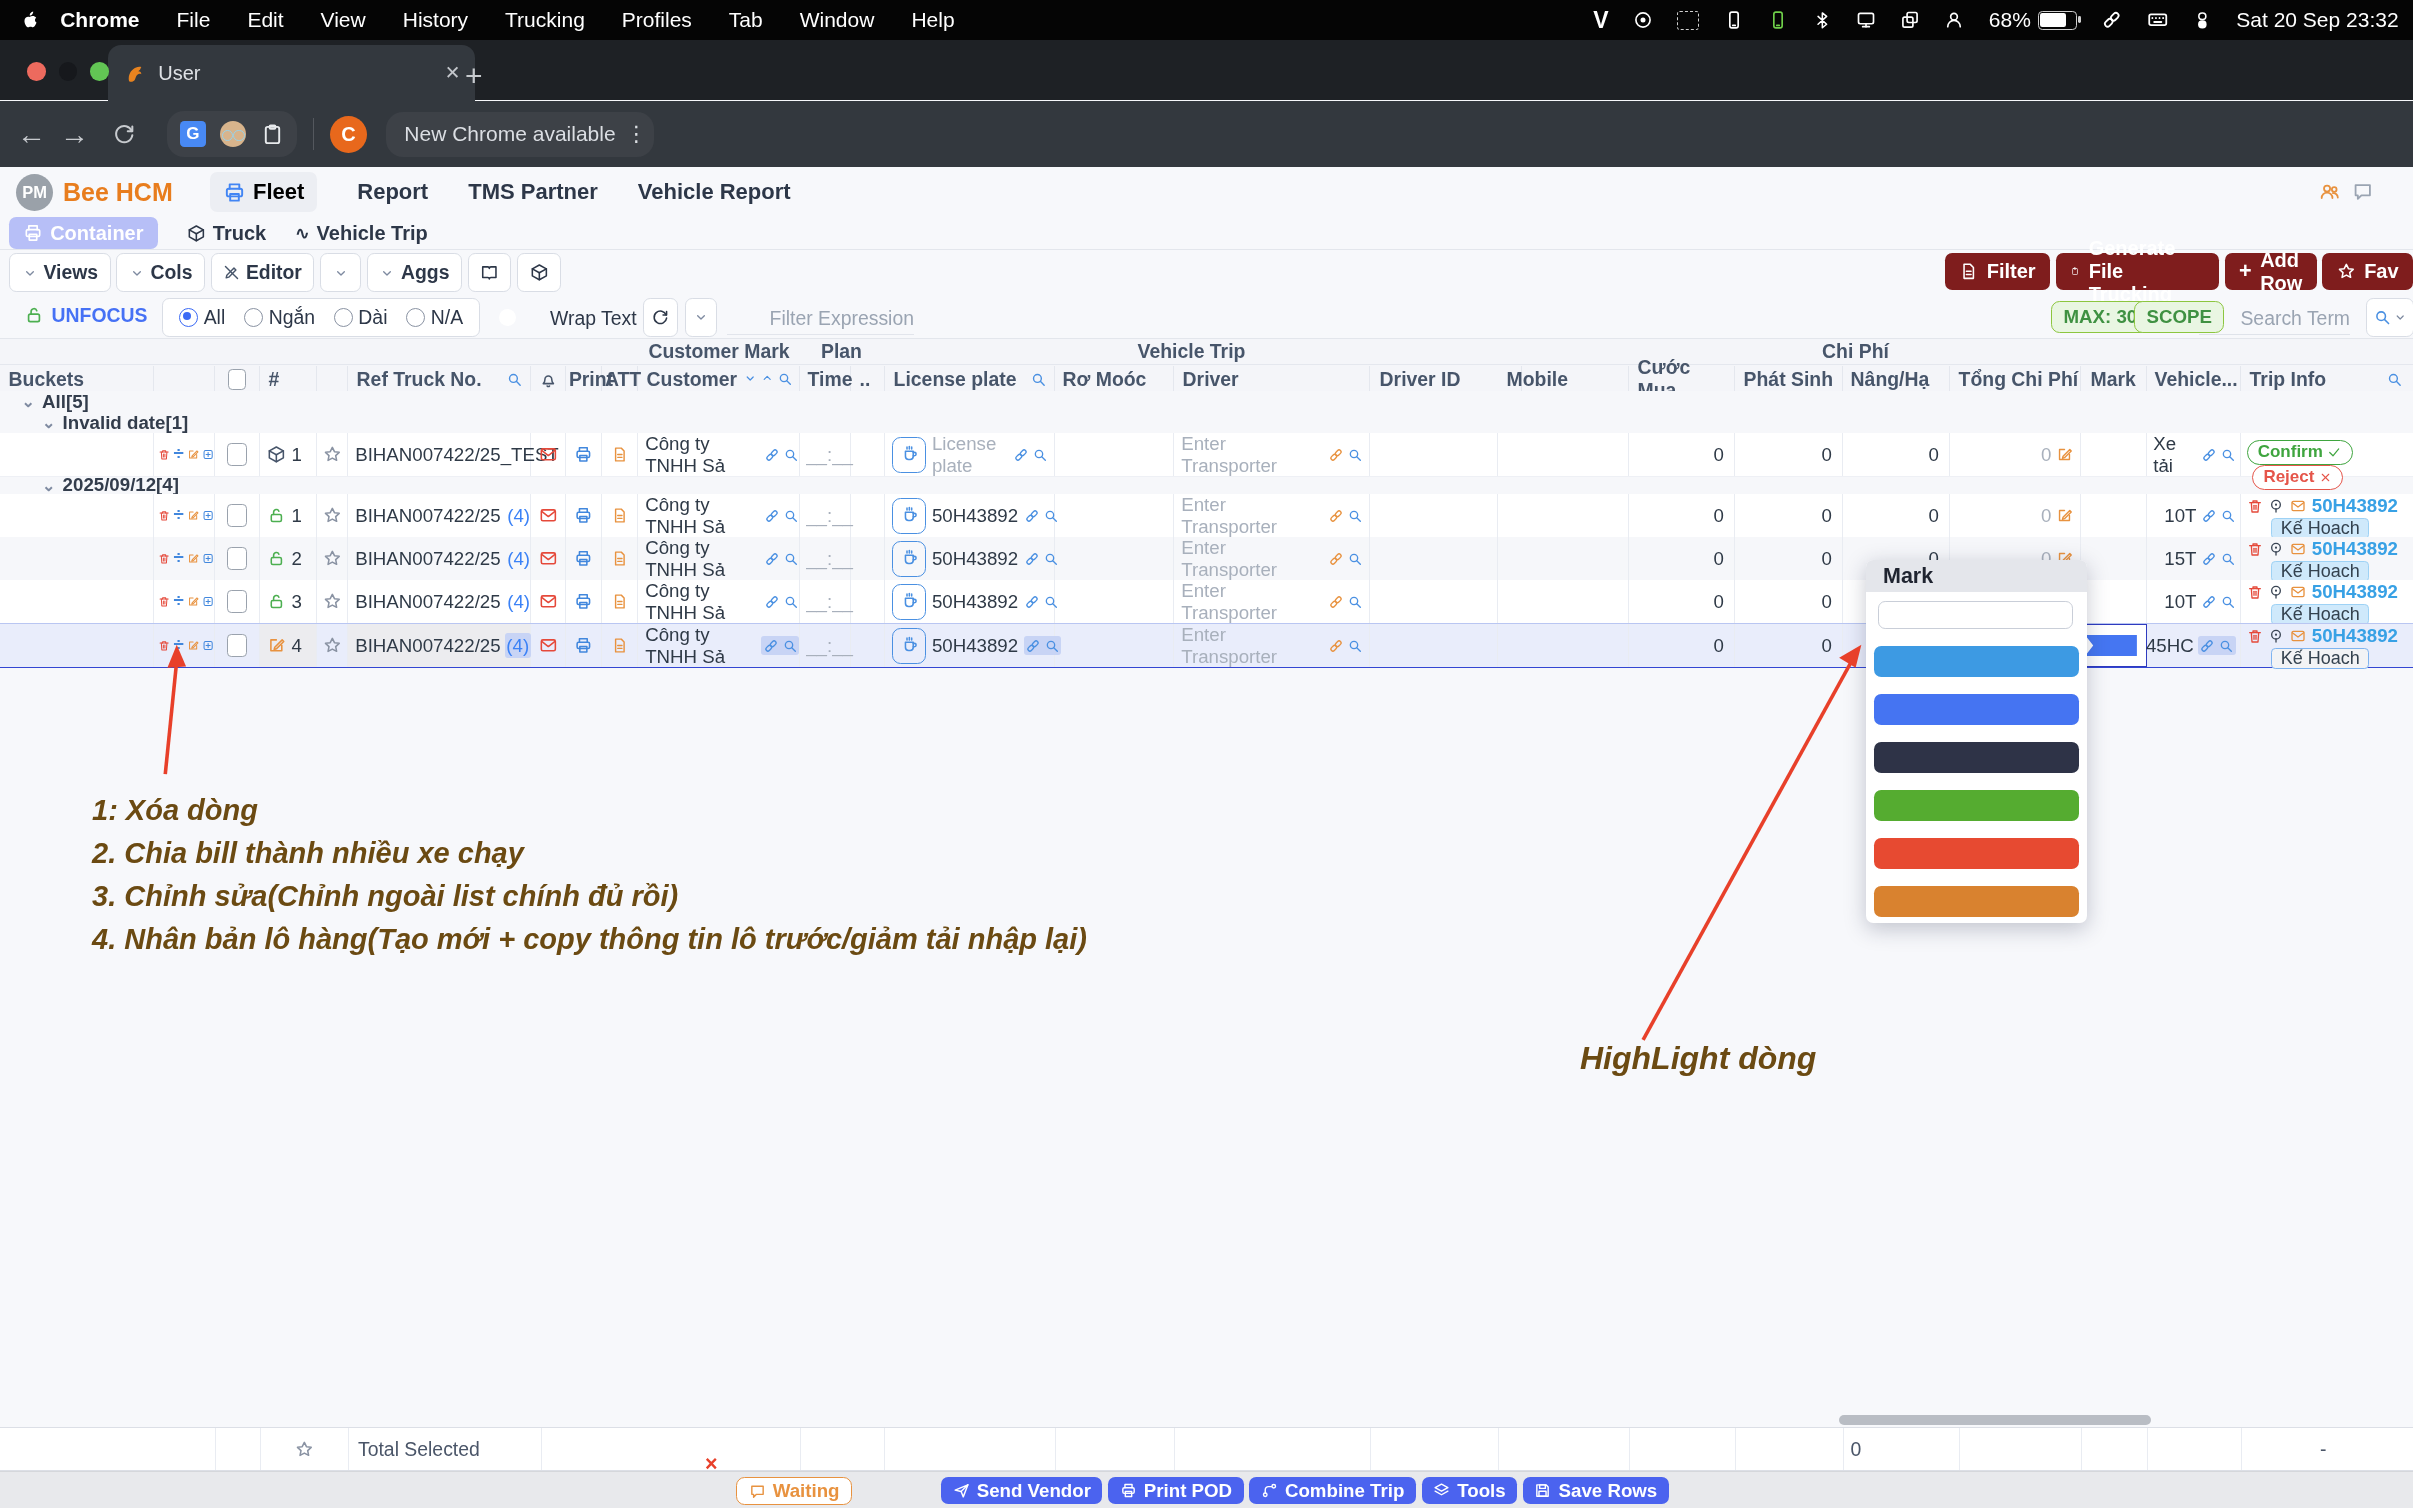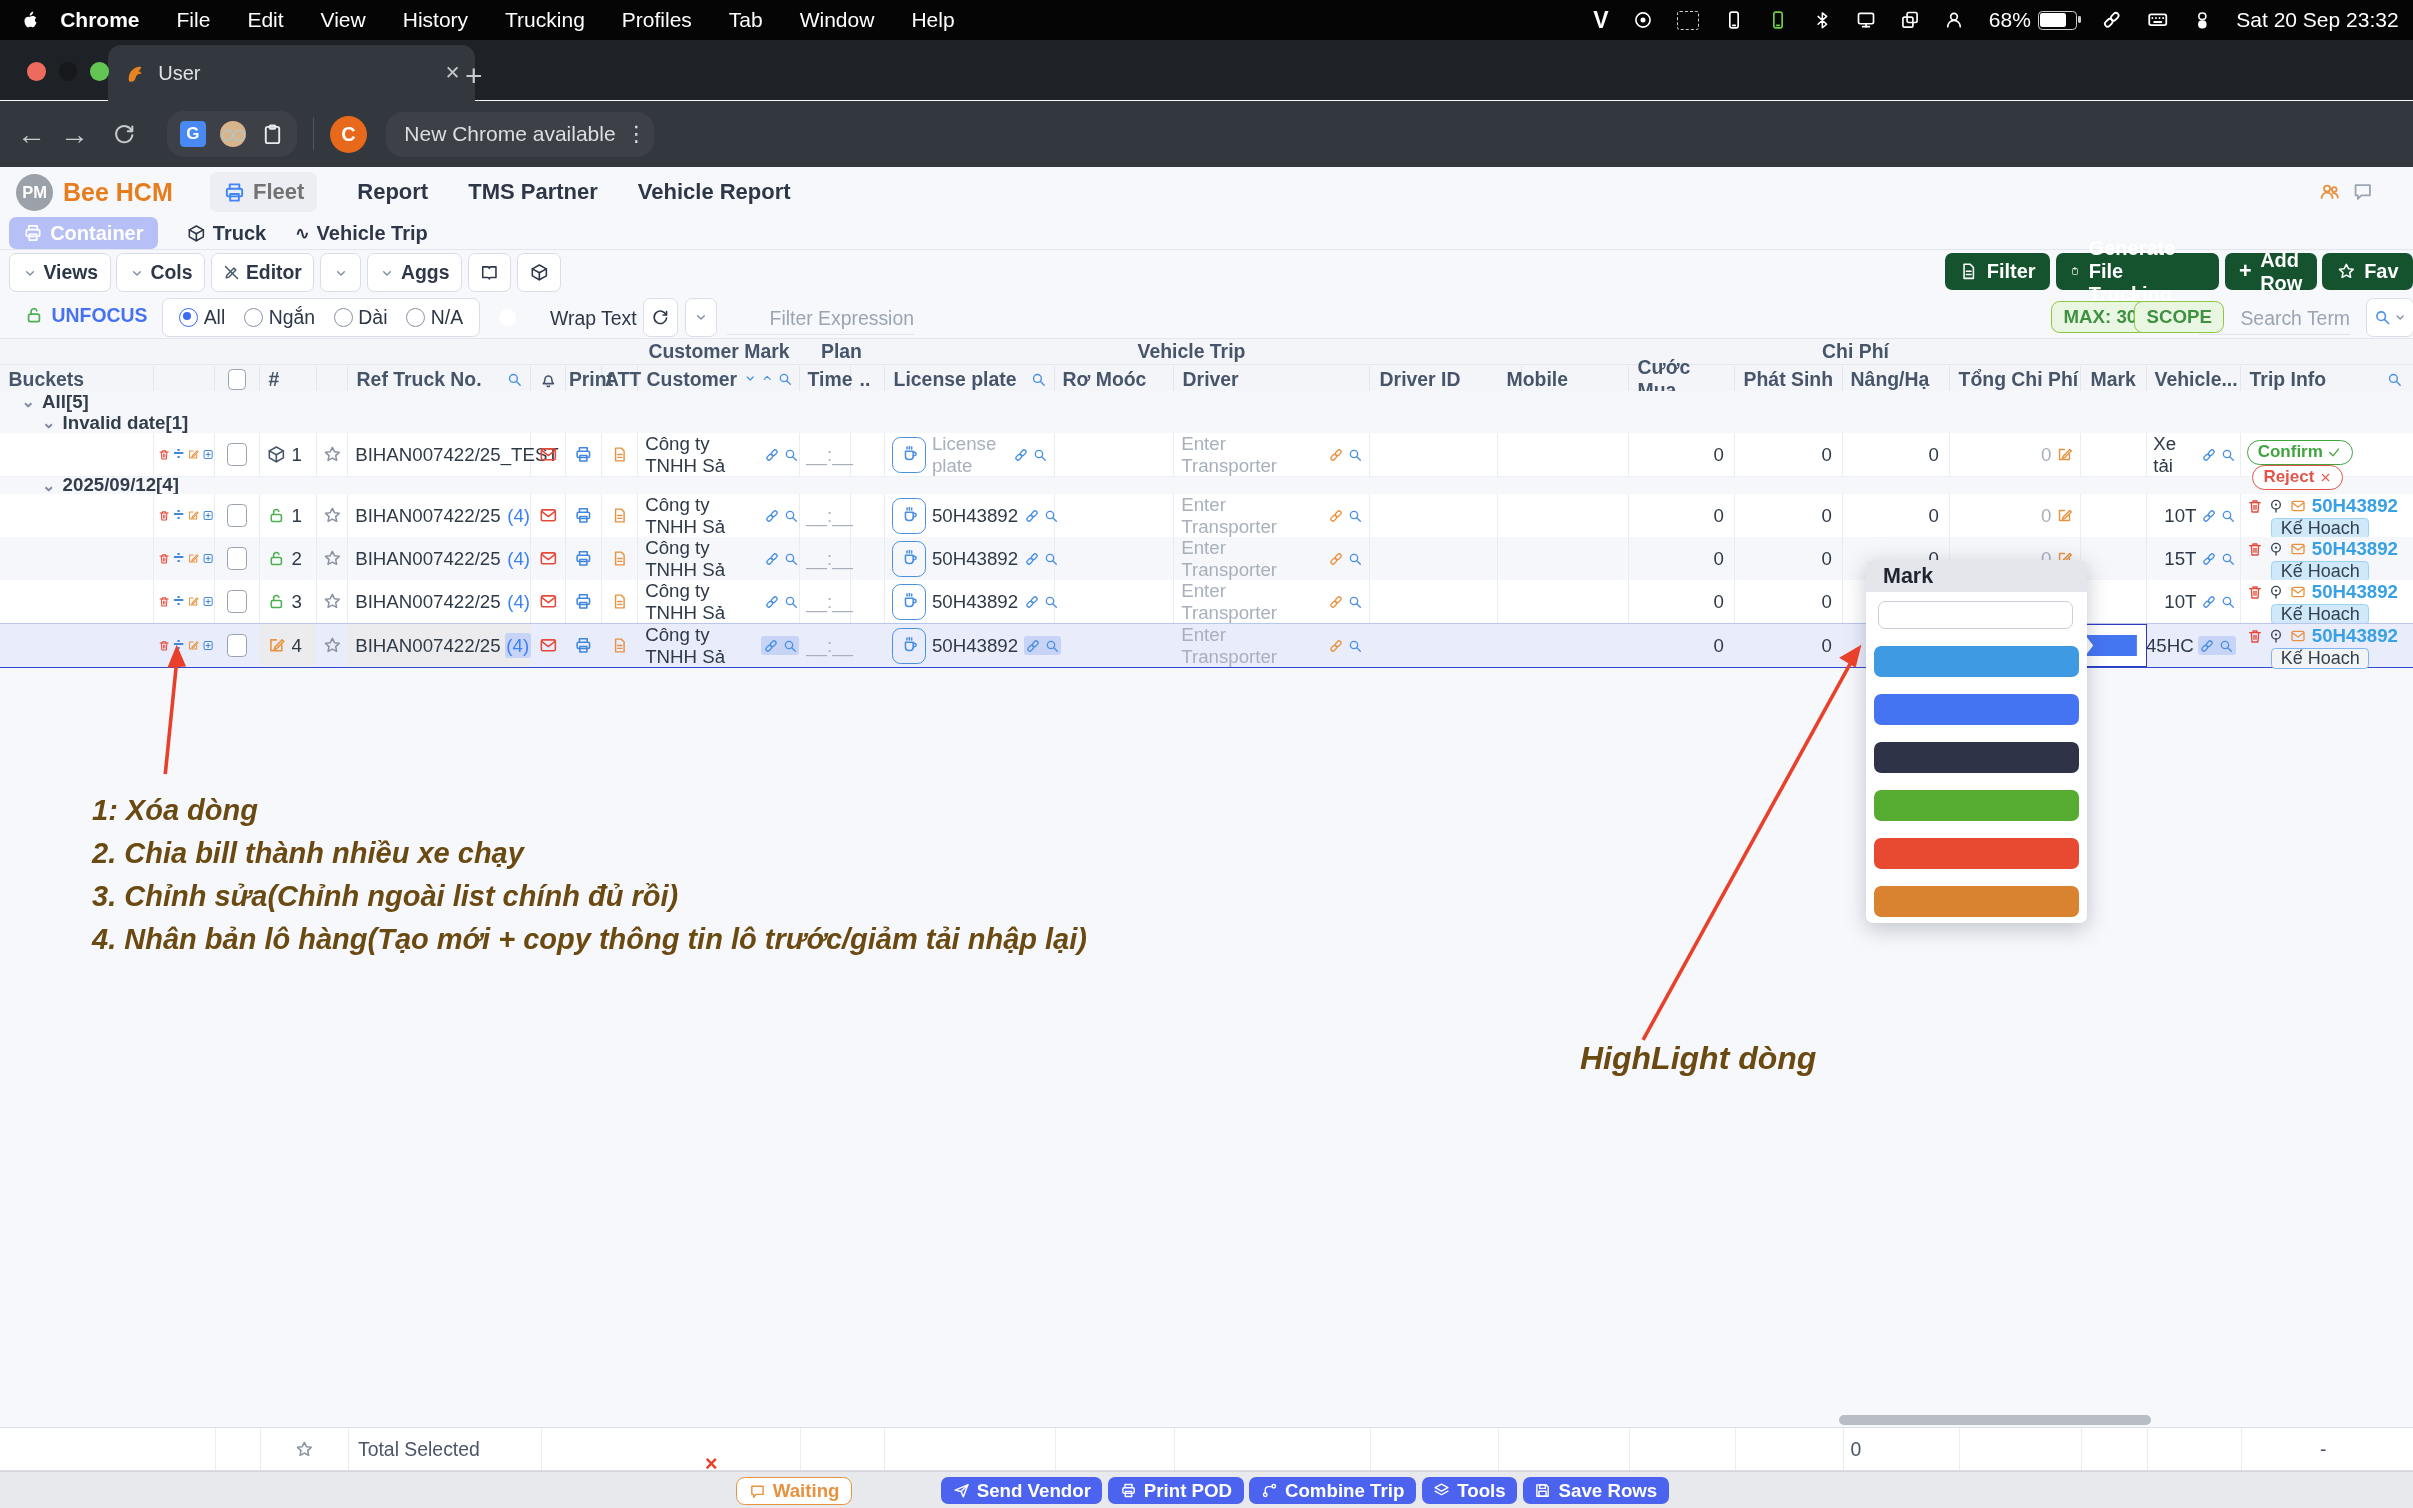--- a/index.html
+++ b/index.html
@@ -25,28 +25,28 @@
   .navic{font-size:29px;color:#c7cace;width:43px;text-align:center;}
   .omni{height:46px;background:#44484e;border-radius:23px;display:flex;align-items:center;color:#e8eaed;font-size:21.5px;flex:0 0 auto;}
   .chip{background:#3d4147;border-radius:17px;display:flex;align-items:center;}
   .avatar-c{width:37px;height:37px;border-radius:50%;background:#e8681c;color:#fff;font-size:20px;font-weight:bold;display:flex;align-items:center;justify-content:center;}
 
   
   .appbar{left:0;top:167px;width:2413px;height:50px;background:#f7f8fb;display:flex;align-items:center;font-size:22px;color:#2d3748;}
   .pmav{width:37px;height:37px;border-radius:50%;background:#9aa1a9;color:#fff;font-size:16.5px;font-weight:bold;display:flex;align-items:center;justify-content:center;margin:0 10px 0 16px;}
   .beename{color:#e87d1e;font-weight:bold;font-size:25px;margin-right:37px;}
   .navitem{margin-right:40px;font-weight:bold;cursor:default;display:flex;align-items:center;gap:7.2px;}
-  .navitem.active{color:#737373;background:#eceef3;border-radius:7.2px;padding:7.2px 13px;}
+  .navitem.active{color:#000000;background:#eceef3;border-radius:7.2px;padding:7.2px 13px;}
   .subnav{left:0;top:217px;width:2413px;height:32px;border-bottom:0.7px solid #e3e6ec;display:flex;align-items:center;font-size:20px;color:#2d3748;background:#f7f8fb;}
   .pill-container{background:#b7bff7;color:#fff;border-radius:7.2px;padding:4.3px 14.4px;margin-left:8.6px;display:flex;gap:7.2px;align-items:center;font-weight:bold;}
   .subitem{margin-left:29px;display:flex;gap:7.2px;align-items:center;font-weight:bold;}
 
   
   .tbtn{background:#fff;border:1.4px solid #d9dde5;border-radius:7.2px;height:37px;display:flex;align-items:center;gap:5.7px;padding:0 11.5px;font-size:19.4px;color:#2d3748;font-weight:bold;}
-  .bluebtn{background:#14532d;color:#fff;border-radius:7.2px;height:37px;display:flex;align-items:center;gap:8.6px;padding:0 14.4px;font-size:20px;font-weight:bold;}
+  .bluebtn{background:#7f1d1d;color:#fff;border-radius:7.2px;height:37px;display:flex;align-items:center;gap:8.6px;padding:0 14.4px;font-size:20px;font-weight:bold;}
 
   
   .greenpill{background:#e9f6e2;border:1.4px solid #8cc63f;border-radius:8.6px;color:#3f9142;font-weight:bold;font-size:18.7px;padding:4.3px 11.5px;}
   .radio{width:17px;height:17px;border:1.4px solid #8a93a3;border-radius:50%;display:inline-block;position:relative;}
   .radio.sel{border-color:#3b6af5;}
   .radio.sel:after{content:"";position:absolute;left:2.9px;top:2.9px;width:8.6px;height:8.6px;border-radius:50%;background:#3b6af5;}
   .toggle{width:40px;height:21.5px;border-radius:10.8px;background:#aab1bf;position:relative;}
   .toggle:after{content:"";position:absolute;left:2.9px;top:2.2px;width:17px;height:17px;border-radius:50%;background:#fff;}
 
   

